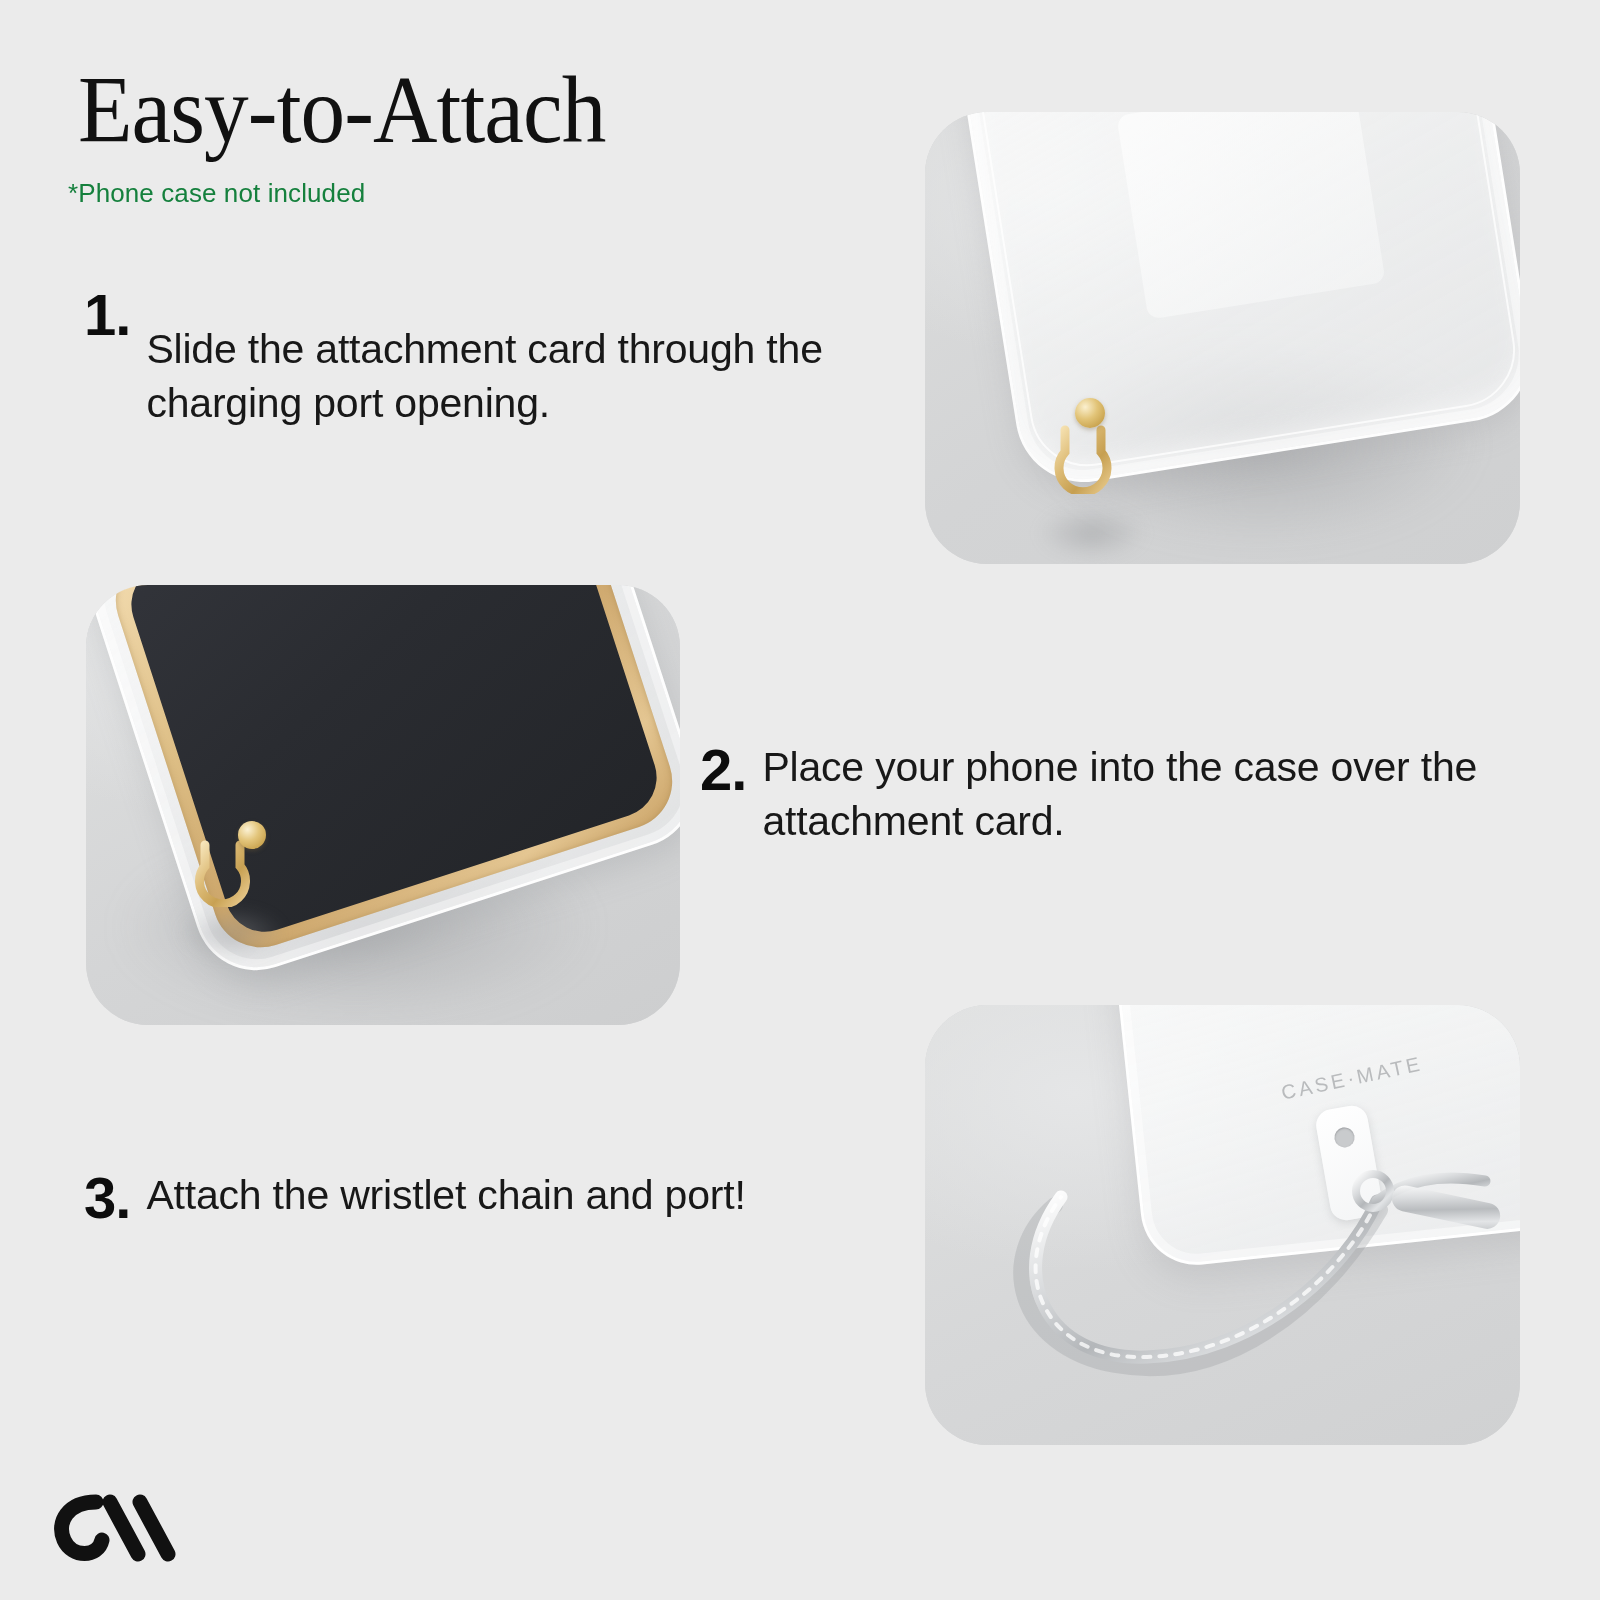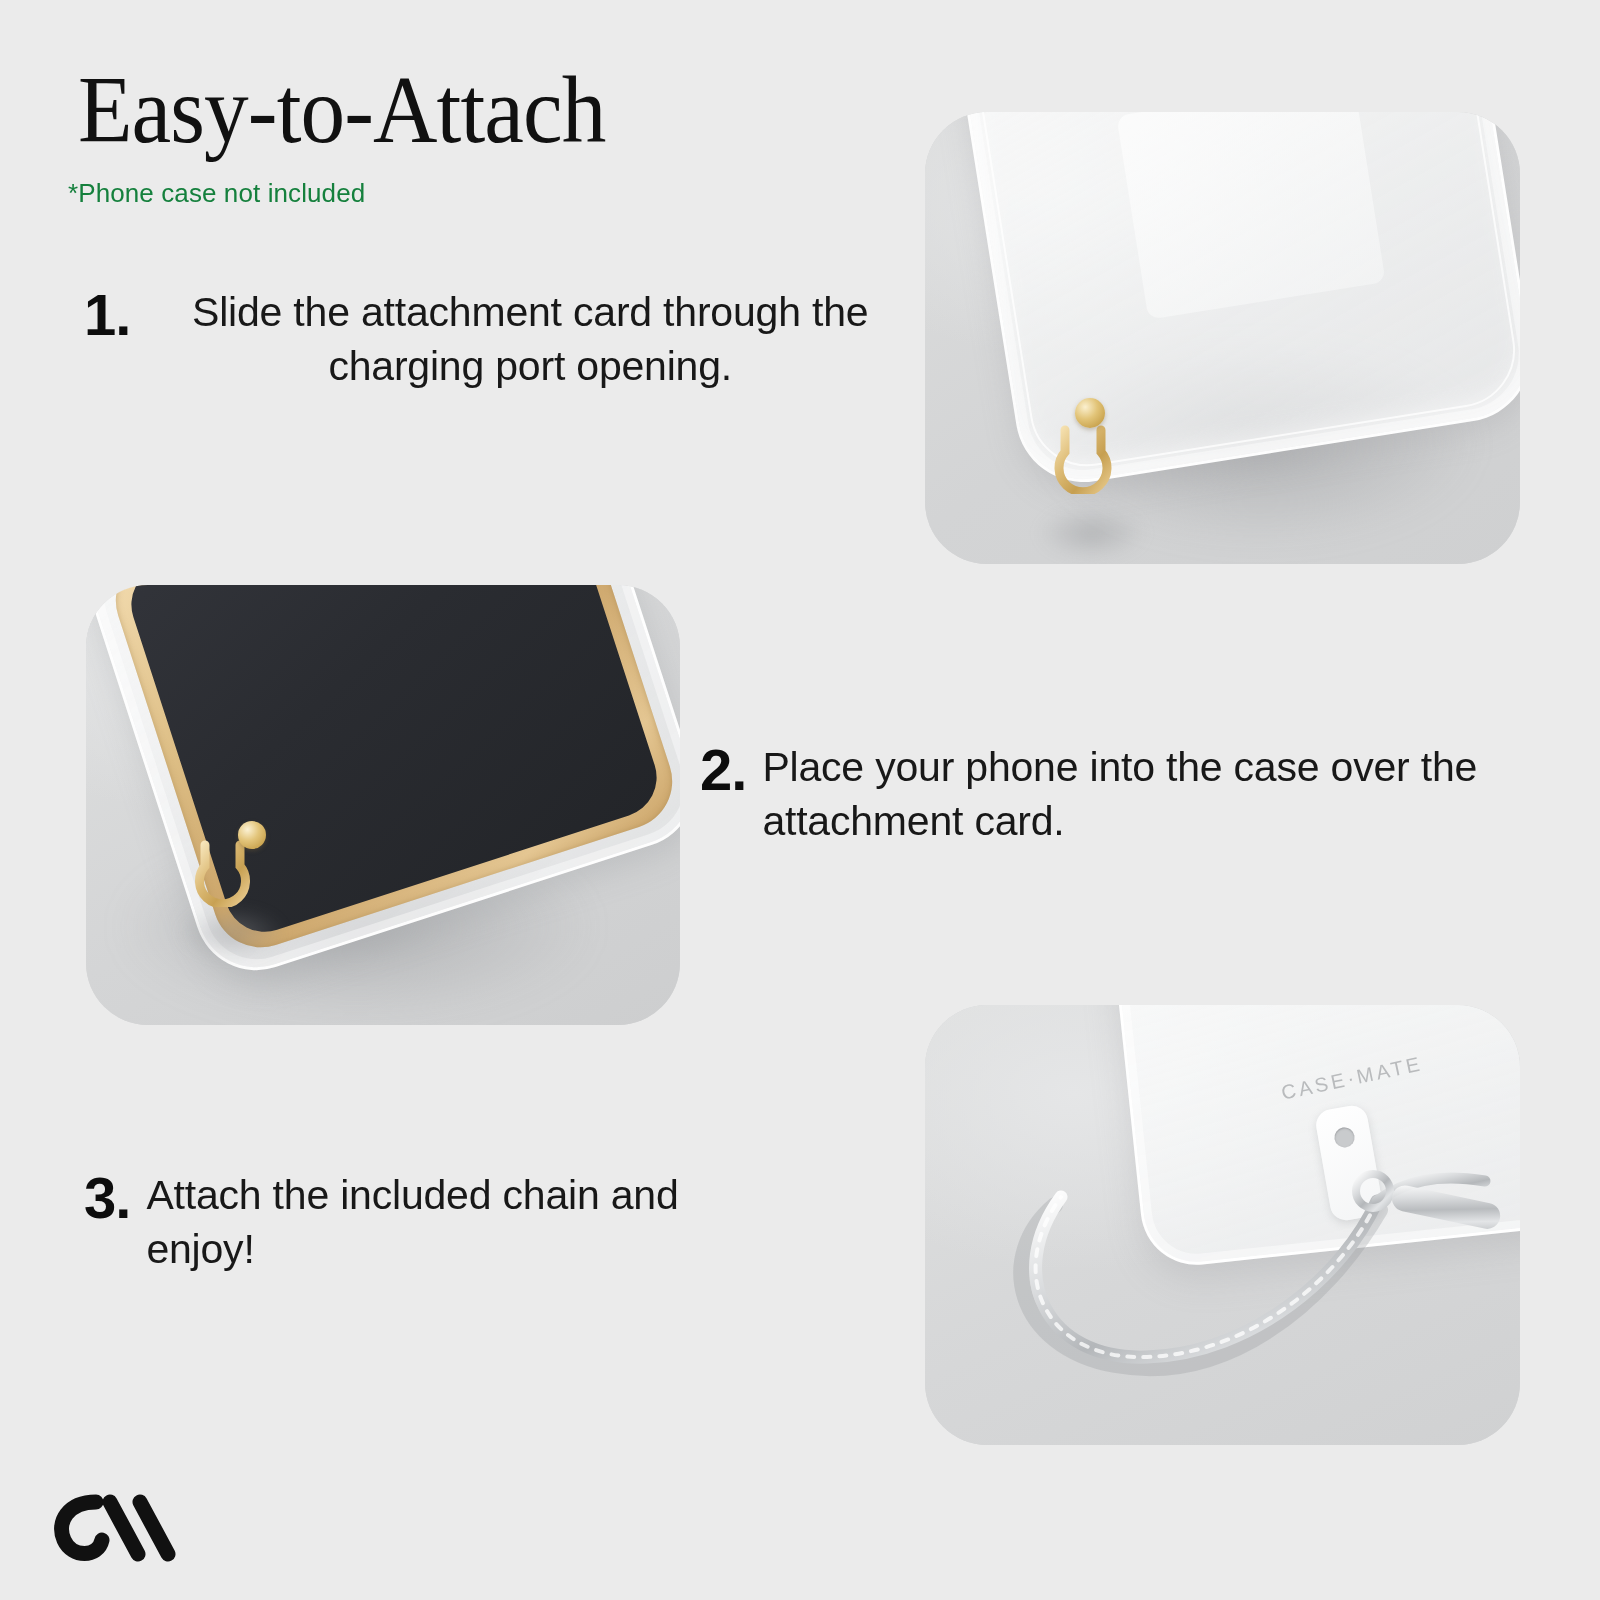--- a/index.html
+++ b/index.html
@@ -68,21 +68,21 @@
   }
   .step-text {
     font-size: 41px;
     line-height: 1.32;
     font-weight: 400;
     color: #181818;
     letter-spacing: -0.2px;
   }
 
   #step-1 { left: 84px; top: 285px; width: 830px; }
-  #step-1 .step-text { text-align: center; }
+  #step-1 .step-text { text-align: left; margin-top: 37px; }
 
   #step-2 { left: 700px; top: 740px; width: 780px; justify-content: flex-start; }
   #step-2 .step-text { text-align: left; width: 100%; }
 
   #step-3 { left: 84px; top: 1168px; width: 680px; }
   #step-3 .step-text { text-align: left; }
 
   
   .tile {
     position: absolute;
@@ -299,21 +299,21 @@
     <div class="step-text">Slide the attachment card through the charging port opening.</div>
   </div>
 
   <div class="step" id="step-2">
     <div class="step-num">2.</div>
     <div class="step-text">Place your phone into the case over the attachment card.</div>
   </div>
 
   <div class="step" id="step-3">
     <div class="step-num">3.</div>
-    <div class="step-text">Attach the included chain and enjoy!</div>
+    <div class="step-text">Attach the wristlet chain and port!</div>
   </div>
 
   <div class="tile" id="tile-1">
     <div class="tile-inner tile-bg-1"></div>
     <div class="t1-shadow"></div>
 
     <div class="t1-case">
       <div class="t1-case-rim"></div>
     </div>
 

